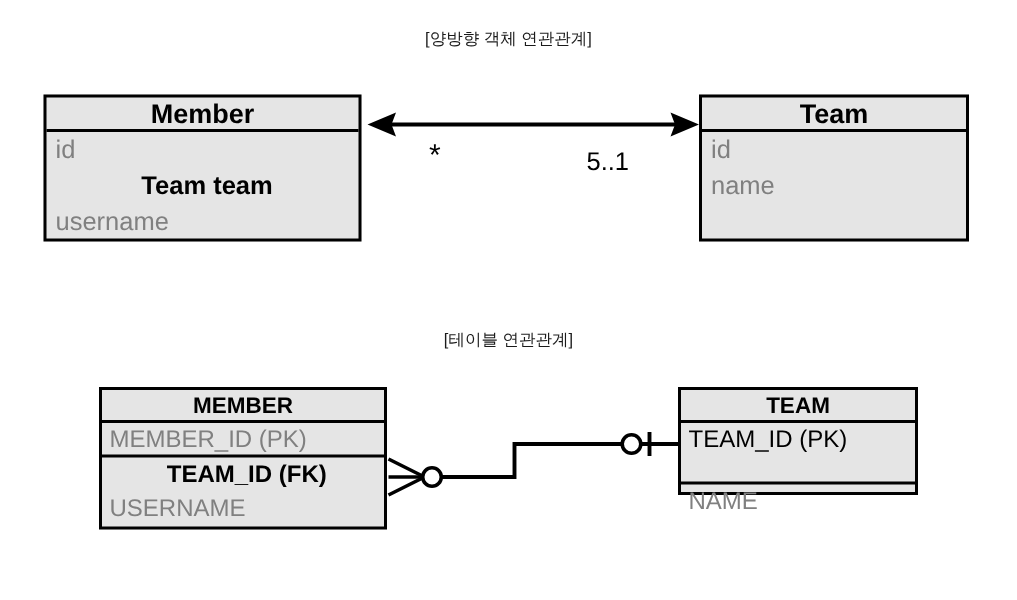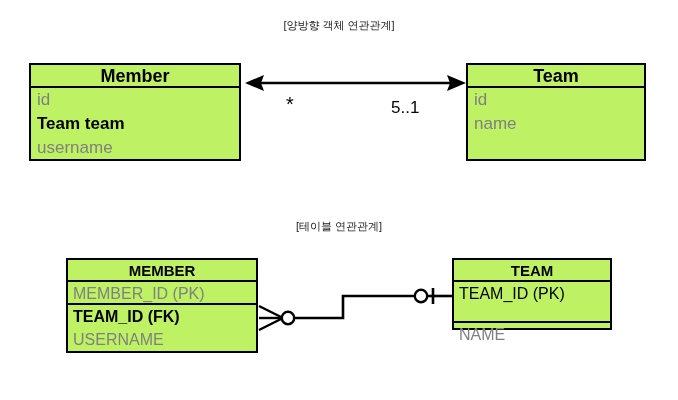--- a/index.html
+++ b/index.html
@@ -29,37 +29,37 @@
     letter-spacing: 0px;
     white-space: nowrap;
   }
   #title-object { top: 18px; }
   #title-table { top: 219px; }
 
   .box {
     position: absolute;
     box-sizing: border-box;
     border: 2.5px solid #000000;
-    background: #bef264;
+    background: #e5e5e5;
   }
   .box-header {
     text-align: center;
     font-weight: bold;
     color: #000000;
     box-sizing: border-box;
   }
   .row {
     box-sizing: border-box;
     white-space: nowrap;
     overflow: hidden;
   }
   .sep-bottom { border-bottom: 2.5px solid #000000; }
   .gray { color: #808080; }
   .black { color: #000000; }
-  .bold { font-weight: bold; }
+  .bold { font-weight: bold; text-align: center; }
 
   
   #member-class {
     left: 29px; top: 63px; width: 212px; height: 98px;
   }
   #member-class .box-header {
     height: 23px; line-height: 22px; font-size: 18px;
   }
   #member-class .row {
     height: 24px; line-height: 24px; font-size: 17px; padding-left: 6px;

